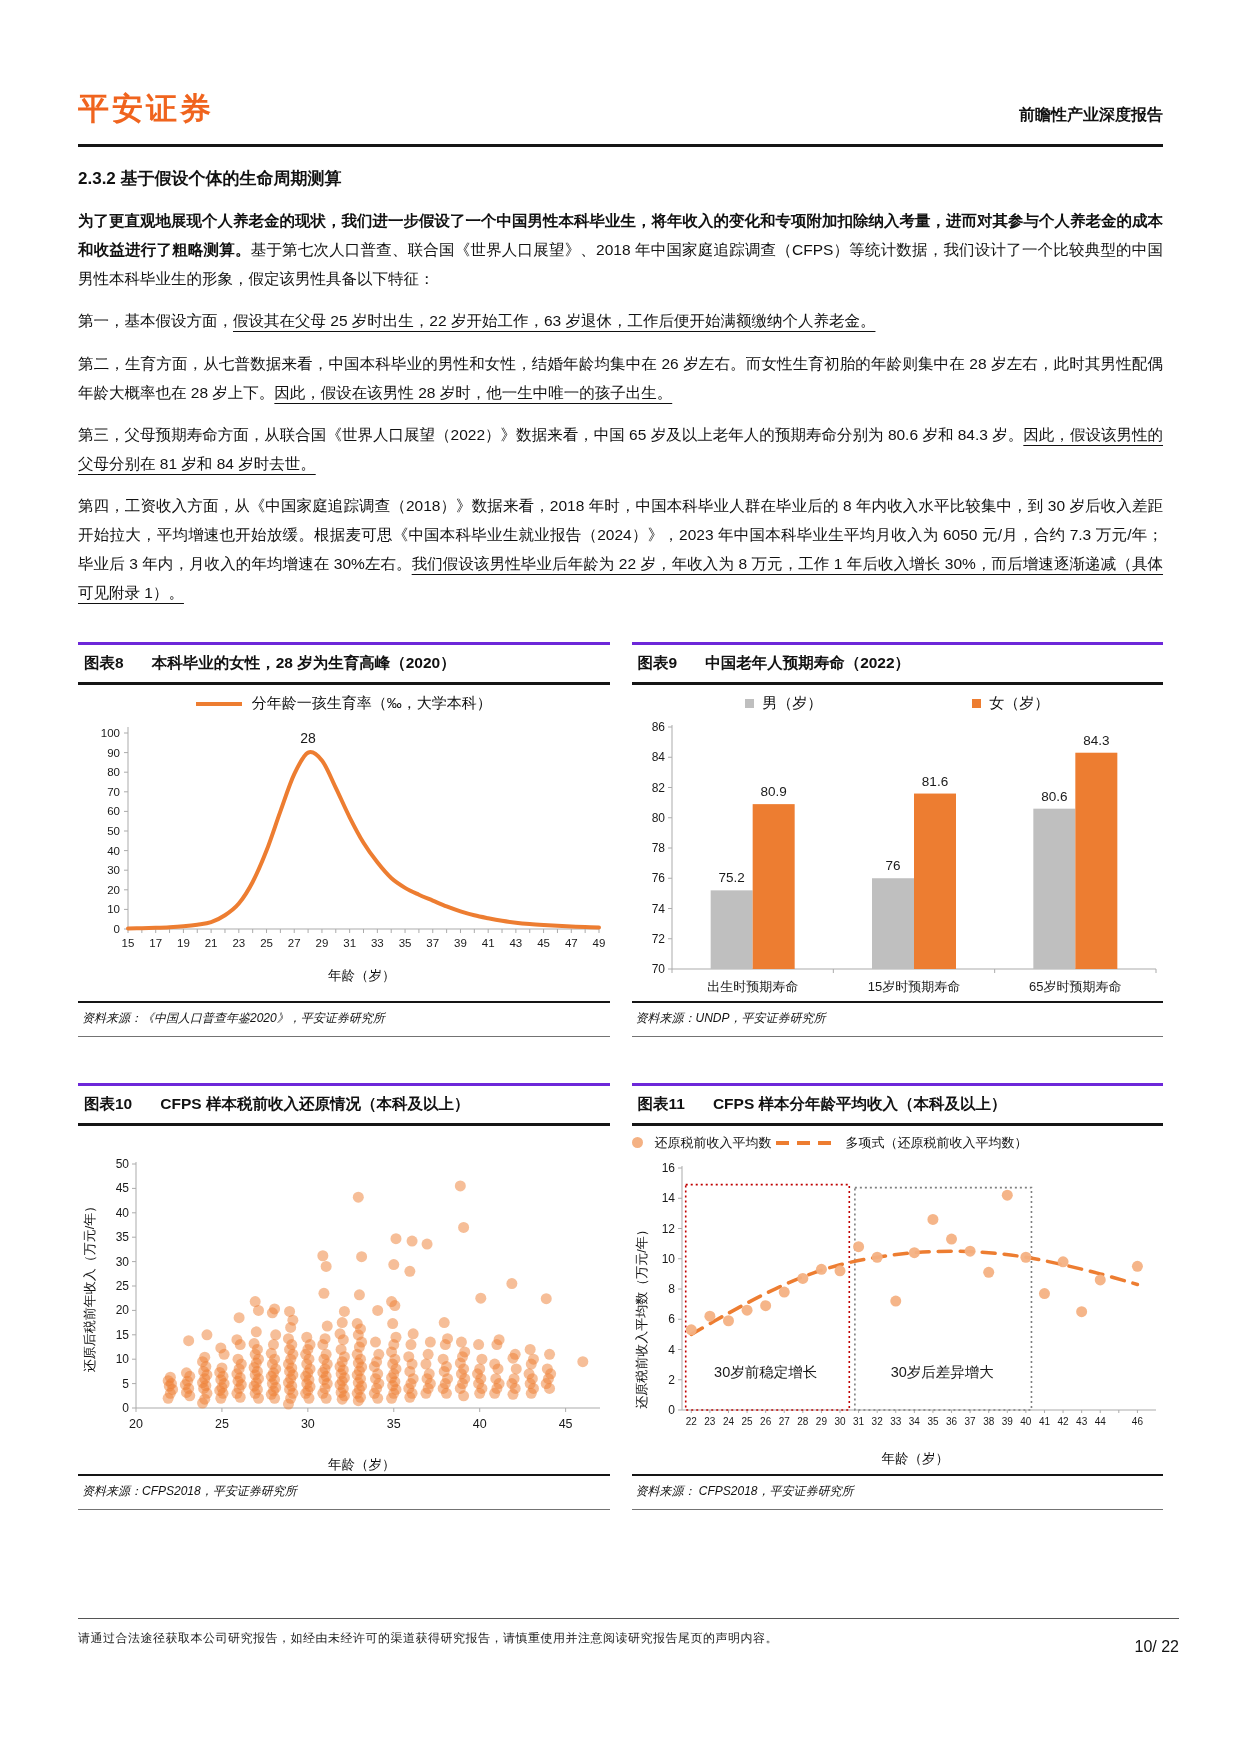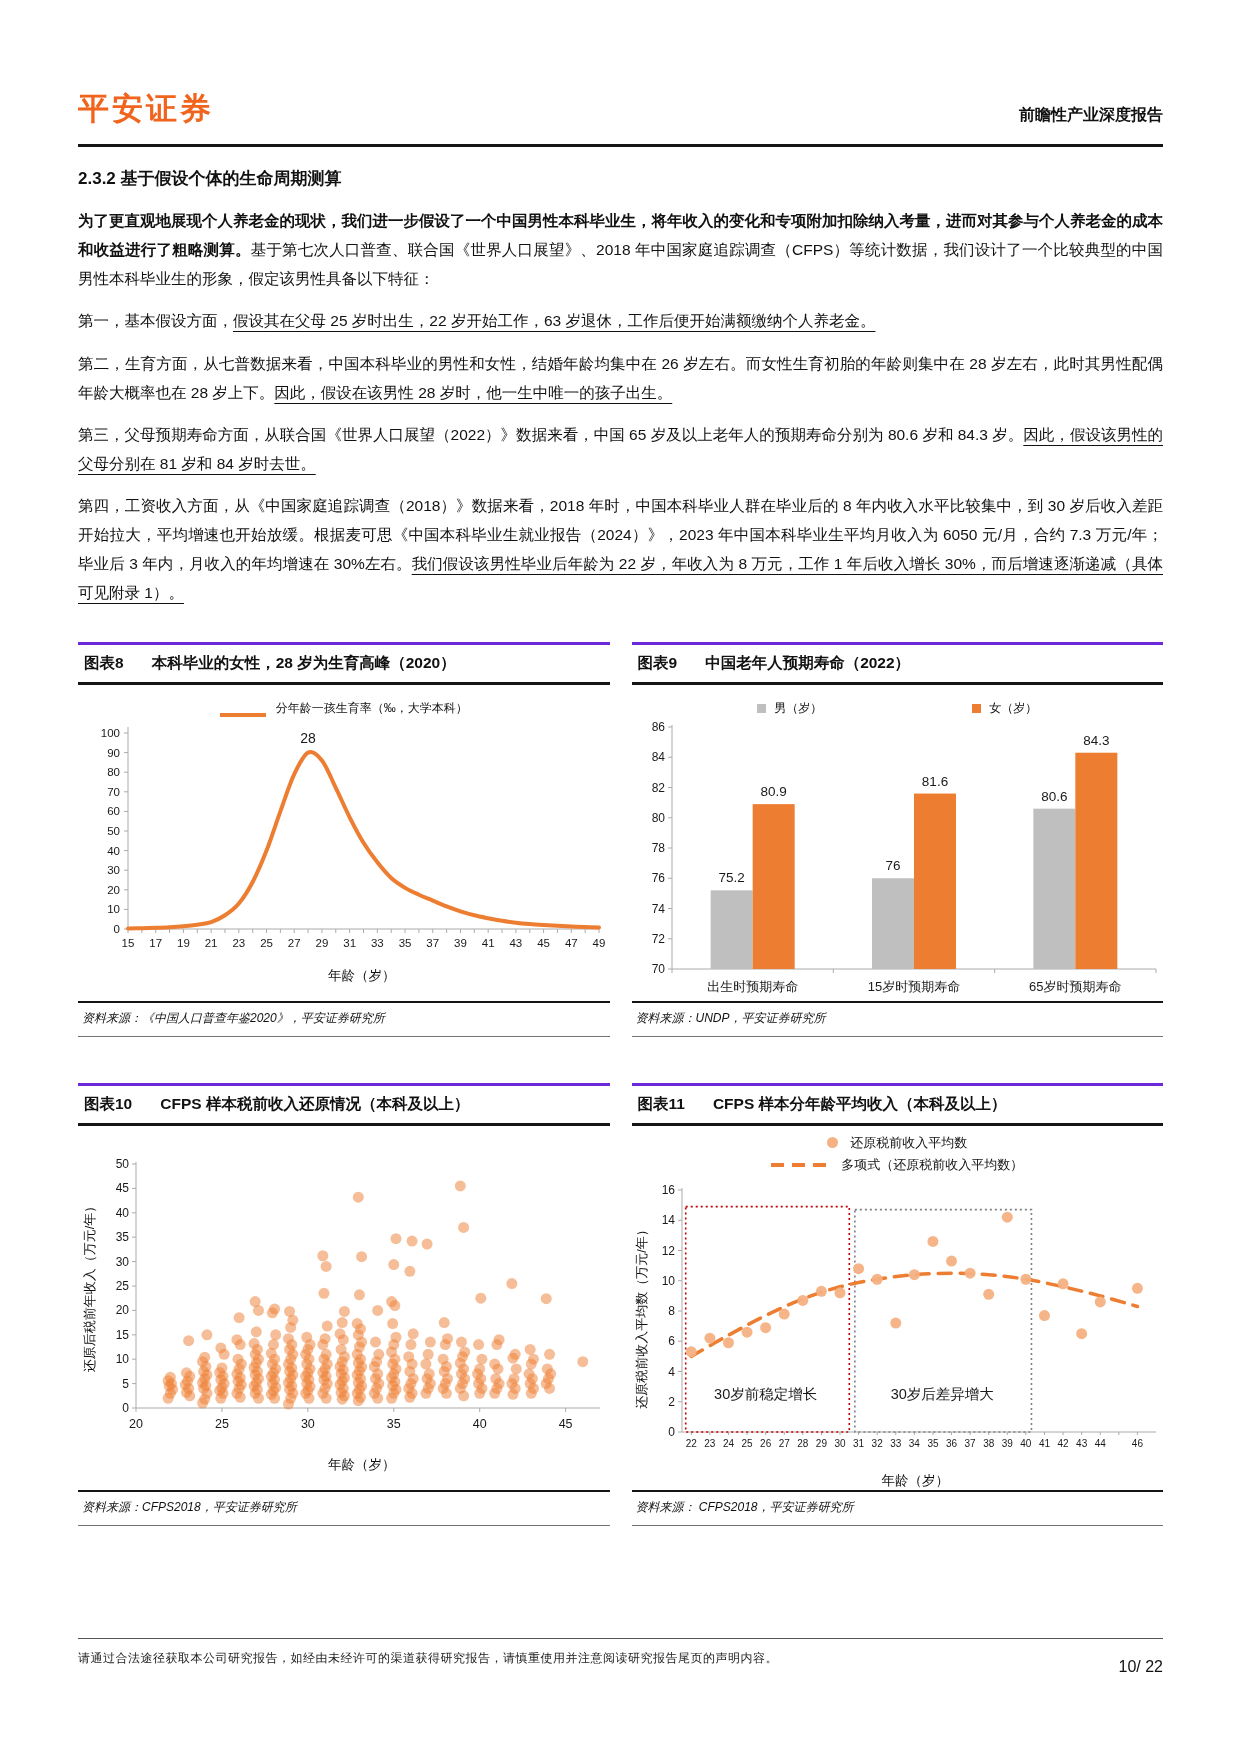--- a/index.html
+++ b/index.html
@@ -13,33 +13,33 @@
   .para{font-size:15.5px;line-height:1.88;text-align:justify;margin:0 0 13px 0;}
   .para b{font-weight:700;}
   .ul{text-decoration:underline;text-underline-offset:5px;text-decoration-thickness:1.3px;}
   .fig-grid{display:grid;grid-template-columns:1fr 1fr;column-gap:22px;row-gap:46px;margin-top:34px;}
   .figure{display:flex;flex-direction:column;}
   .fig-title{border-top:3px solid #6d28d9;border-bottom:3px solid #151515;font-weight:700;font-size:15.5px;padding:8px 6px;display:flex;gap:28px;white-space:nowrap;}
   .fig-body{position:relative;padding-top:6px;flex:1;}
   .fig-body.h1{height:306px;}
   .fig-body.h2{height:378px;}
   .fig-source{border-top:2px solid #151515;border-bottom:1px solid #737373;font-style:italic;font-size:12px;padding:7px 4px 9px 4px;}
-  .legend-row{display:flex;justify-content:center;align-items:flex-end;gap:10px;height:26px;font-size:12px;}
+  .legend-row{display:flex;justify-content:center;align-items:center;gap:10px;height:26px;font-size:15px;}
   .legend-row.two{gap:150px;}
   .leg-item{display:flex;align-items:center;gap:8px;}
   .line-swatch{display:inline-block;width:46px;height:4px;background:#ED7D31;}
   .sq{display:inline-block;width:9px;height:9px;}
   .dot-swatch{display:inline-block;width:11px;height:11px;border-radius:50%;background:#F4B183;}
   .dash-swatch{display:inline-block;width:58px;height:4px;background:repeating-linear-gradient(90deg,#ED7D31 0 13px,transparent 13px 21px);}
   .xlabel{text-align:center;font-size:13.5px;margin-top:4px;padding-left:36px;}
   .ylabel{position:absolute;white-space:nowrap;font-size:13px;transform:translate(-50%,-50%) rotate(-90deg);}
-  .fig11-legend{display:flex;flex-direction:column;align-items:center;gap:4px;padding:2px 0 4px 0;font-size:13px;}
+  .fig11-legend{display:flex;align-items:center;gap:4px;padding:2px 0 4px 0;font-size:13px;}
   .fig11-legend .leg-item{gap:12px;}
   svg{display:block;}
-  .footer{position:absolute;left:78px;right:78px;top:1618px;border-top:1.5px solid #555;margin-top:20px;}
+  .footer{position:absolute;left:78px;right:62px;top:1618px;border-top:1.5px solid #555;}
   .footer-inner{display:flex;justify-content:space-between;align-items:flex-start;padding-top:11px;}
   .disclaimer{font-size:12px;color:#222;letter-spacing:0.5px;}
   .pagenum{font-size:16px;color:#111;padding-top:8px;white-space:nowrap;}
 </style>
 </head>
 <body>
 
 <div class="page">
 
   <div class="topbar">

